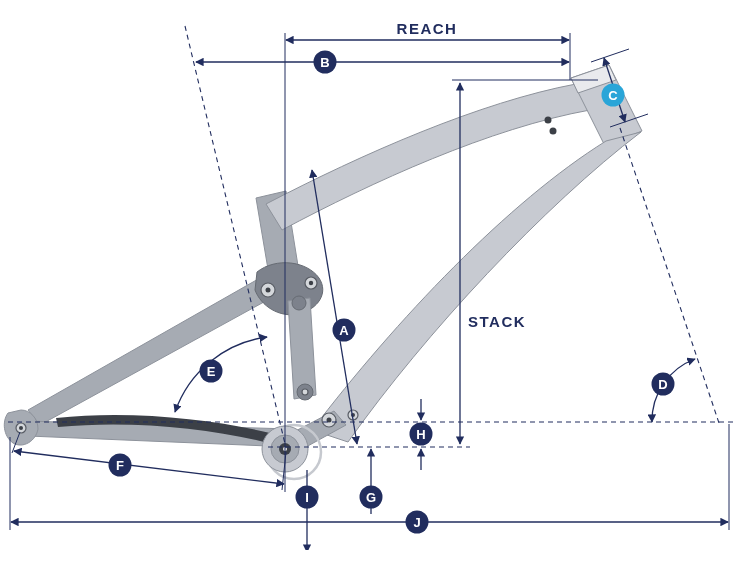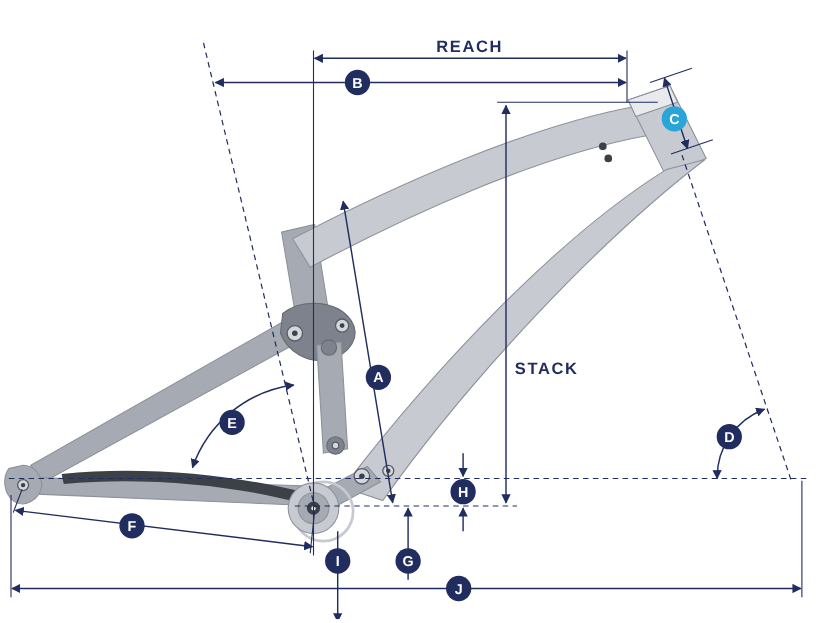--- a/index.html
+++ b/index.html
@@ -2,21 +2,20 @@
 <html style="--dimension: #212d5e; --accent-cyan: #29a5d8; --background: #ffffff; --frame-light: #c7cad1; --frame-mid: #a6abb3; --frame-dark: #7d828c; --frame-detail: #3c4047; --frame-edge: #8d929b;"><head>
 <meta charset="utf-8">
 <title>Bike Frame Geometry</title>
 <style>
   html,body{margin:0;padding:0;background:#fff;}
   .stage{
     position:relative;width:743px;height:550px;
     background:var(--background,#ffffff);
     font-family:"Liberation Sans",sans-serif;
     overflow:hidden;
-    margin-top:13px;
   }
   svg{display:block}
   .dim{stroke:var(--dimension,#212d5e);stroke-width:1.3;fill:none}
   .dim-thin{stroke:var(--dimension,#212d5e);stroke-width:1;fill:none}
   .dashed{stroke-dasharray:5 4;stroke-width:1.1}
   .arrow-fill{fill:var(--dimension,#212d5e)}
   .dim-label{fill:var(--dimension,#212d5e);font-family:"Liberation Sans",sans-serif;
              font-size:15px;font-weight:bold;letter-spacing:1.5px}
   .badge-circle{fill:var(--dimension,#212d5e)}
   .badge-circle.cyan{fill:var(--accent-cyan,#29a5d8)}

